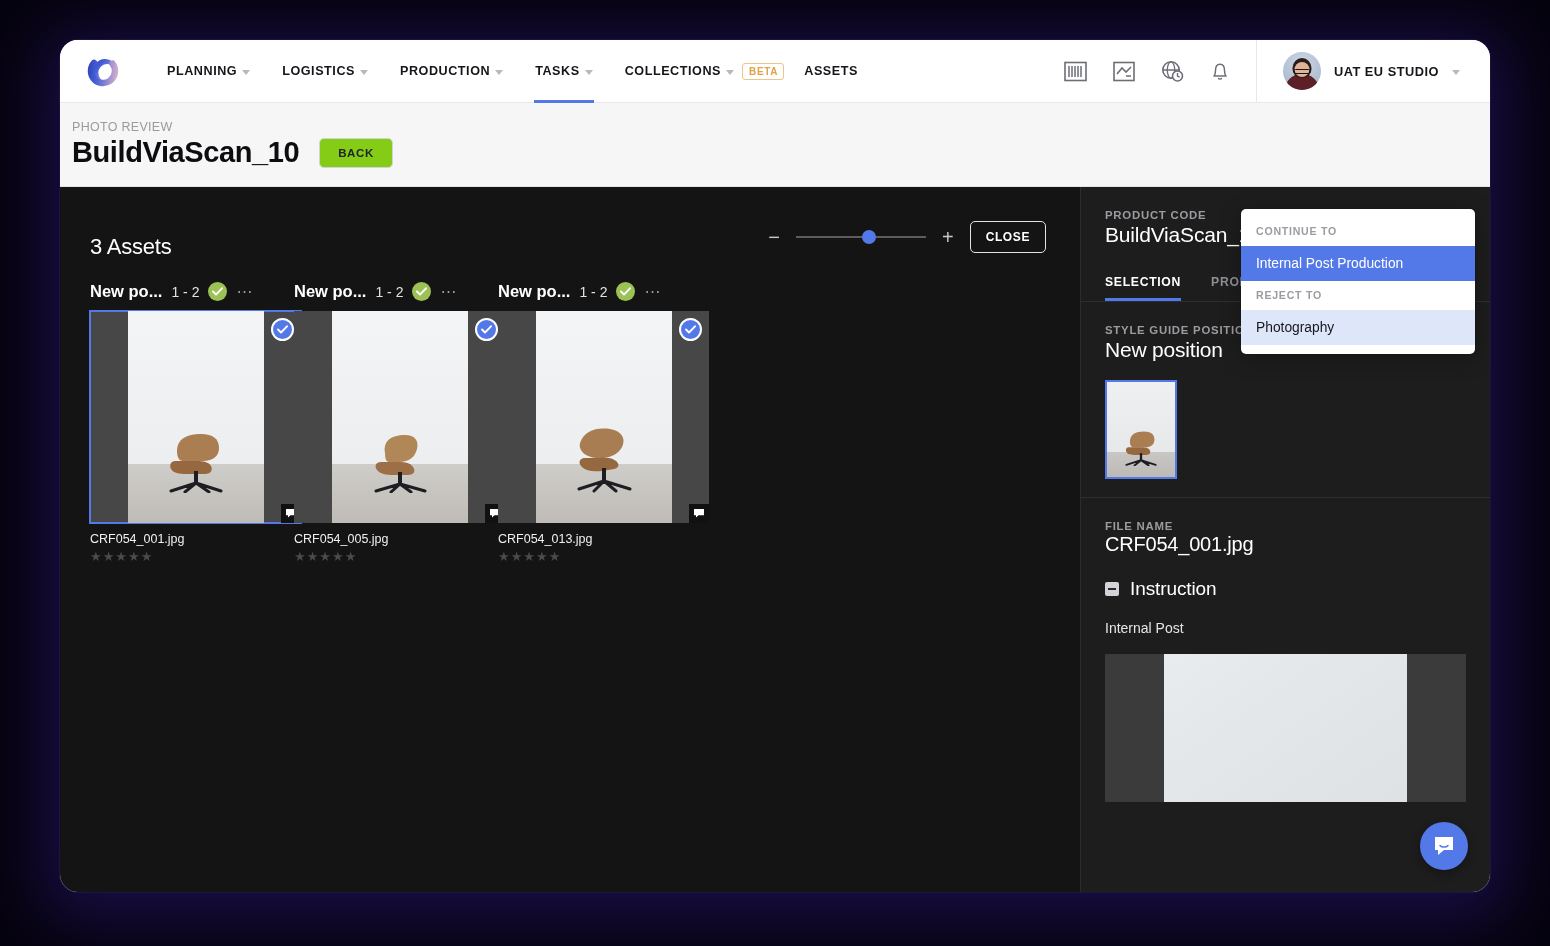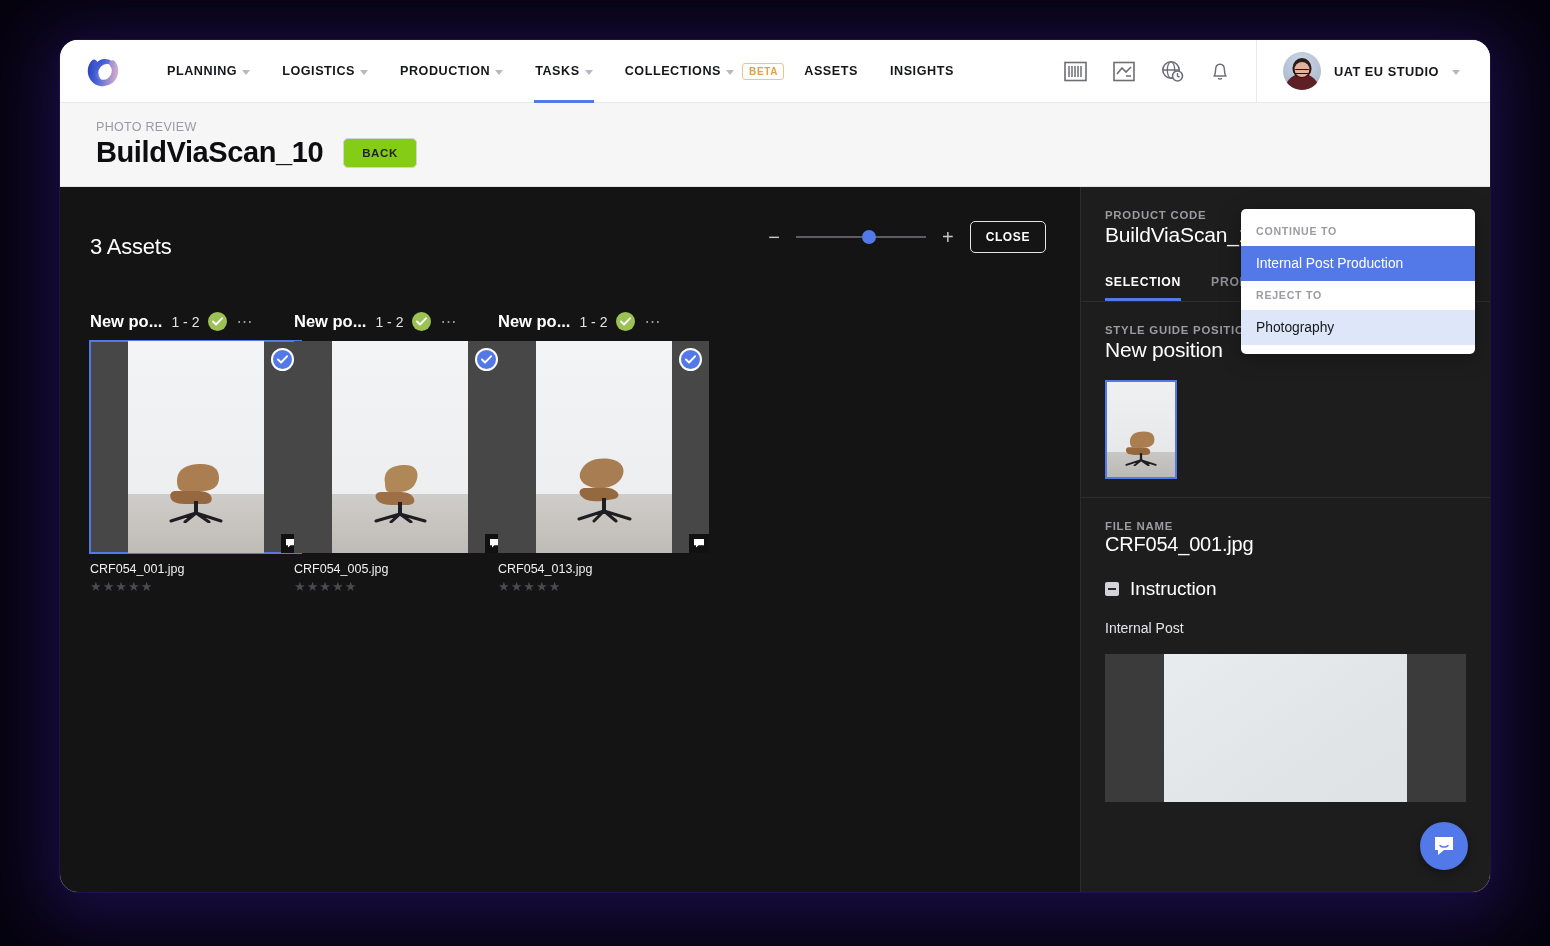--- a/index.html
+++ b/index.html
@@ -75,21 +75,21 @@
     width:34px; height:18px; border-radius:16px 16px 0 0; background:#5d2026; }
   .avatar .glasses { position:absolute; left:50%; top:45%; transform:translateX(-50%);
     width:17px; height:5px; border:1.2px solid #1d1410; border-radius:2px;}
   .user-name { font-size: 12.8px; font-weight: bold; letter-spacing: .5px; color: #15161a; }
 
   
   .subheader {
     height: 84px; background: #f6f6f7; display: flex; align-items: center;
     position: relative; border-bottom: 1px solid #e4e4e7;
   }
-  .title-block { margin-left: 36px; }
+  .title-block { margin-left: 12px; }
   .kicker { font-size: 12.5px; color: #9a9aa1; letter-spacing: .3px; margin-bottom: 2px;}
   .title-row { display: flex; align-items: center; gap: 20px; }
   .title { font-size: 29px; font-weight: bold; color: #0d0d10; letter-spacing: -.4px;}
   .back-btn {
     border: 1px solid #d2d2d7; background: #84cc16; border-radius: 5px;
     padding: 8px 18px; font-size: 11.5px; font-weight: bold; letter-spacing: .6px;
     color: #23242a; cursor: pointer;
   }
   .mode-toggle {
     position: absolute; left: 602px; top: 140px;
@@ -171,21 +171,21 @@
   .slider .track { position: absolute; top: 6px; left: 0; right: 0; height: 2px; background: #5c5c61;}
   .slider .knob { position: absolute; top: 0; left: 66px; width: 14px; height: 14px;
     border-radius: 50%; background: #5378e8;}
   .close-btn {
     border: 1.4px solid #e4e4e8; background: transparent; color: #fff;
     border-radius: 5px; padding: 8px 15px; font-size: 12px; font-weight: bold;
     letter-spacing: .6px; cursor: pointer;
     font-family: "Liberation Sans", sans-serif;
   }
   .asset-grid { display: flex; gap: 18px; padding: 22px 30px 0 30px;}
-  .asset-col { width: 186px; margin-top: 30px; }
+  .asset-col { width: 186px; }
   .asset-topbar { display: flex; align-items: center; gap: 9px; margin-bottom: 10px;}
   .asset-pos { font-size: 16.5px; font-weight: bold; color: #fff; white-space: nowrap;}
   .asset-range { font-size: 14px; color: #e3e3e6; white-space: nowrap;}
   .check-green {
     width: 19px; height: 19px; border-radius: 50%; background: #9cc255;
     display: flex; align-items: center; justify-content: center; flex: none;
   }
   .dots { color: #9a9aa0; font-size: 16px; letter-spacing: 1.6px; cursor: pointer; line-height: 0.6;}
   .thumb-box {
     position: relative; width: 211px; height: 212px; background: #474747;
@@ -286,23 +286,20 @@
         <i class="caret"></i>
       </div>
       <div class="nav-item">
         <span>COLLECTIONS</span>
         <i class="caret"></i>
       </div>
       <div class="beta-badge">BETA</div>
       <div class="nav-item">
         <span>ASSETS</span>
       </div>
-      <div class="nav-item">
-        <span>INSIGHTS</span>
-      </div>
     </div>
 
     <div class="nav-right">
       <div class="nav-icons">
         <div class="nav-icon">
           <svg width="23" height="21" viewBox="0 0 23 21">
             <rect x="1" y="1.5" width="21" height="18" fill="none" stroke="#6d6e75" stroke-width="1.6"></rect>
             <g stroke="#6d6e75" stroke-width="1.5">
               <line x1="5" y1="5" x2="5" y2="16"></line>
                   <line x1="8" y1="5" x2="8" y2="16"></line>

